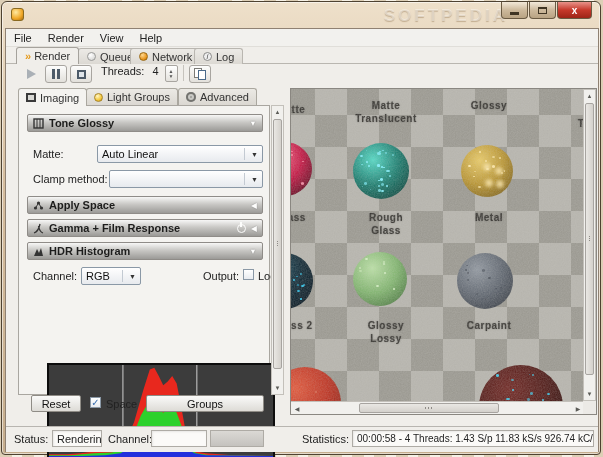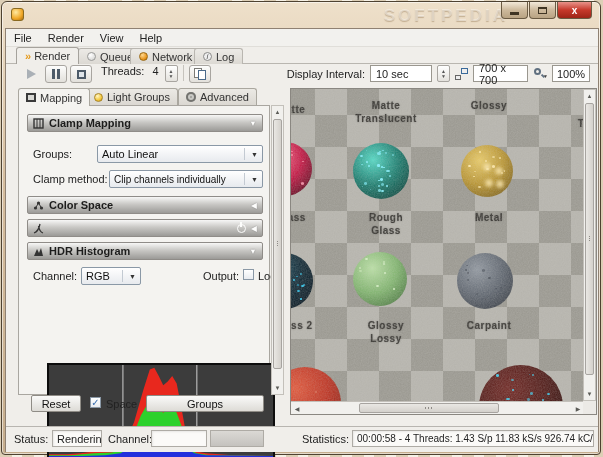--- a/index.html
+++ b/index.html
@@ -212,94 +212,75 @@
             <span>▲</span>
             <span>▼</span>
           </span>
         <span class="tb-sep"></span>
         <span class="tbtn">
             <span class="copy-gl">
               <i></i>
               <i></i>
             </span>
           </span>
-        <span class="tb-right">
-          <span>Display Interval:</span>
-          <span class="tb-field" style="width:62px">10 sec</span>
-          <span class="spin">
-              <span>▲</span>
-              <span>▼</span>
-            </span>
-          <span class="ic-resize">
-              <i></i>
-              <i></i>
-            </span>
-          <span class="tb-field" style="width:55px;justify-content:center">700 x 700</span>
-          <span class="ic-mag">
-              <span class="lens"></span>
-              <span class="handle"></span>
-              <span class="dd">▼</span>
-            </span>
-          <span class="tb-field" style="width:38px;justify-content:center">100%</span>
-        </span>
       </div>
 
       <span class="ptab active" style="left:12px">
         <i class="ic-frame"></i>
-        <span>Mapping</span>
+        <span>Imaging</span>
       </span>
       <span class="ptab" style="left:172px">
         <i class="ic-gear"></i>
         <span>Advanced</span>
       </span>
       <span class="ptab" style="left:80px">
         <i class="ic-bulb"></i>
         <span>Light Groups</span>
       </span>
 
       <div class="groupbox">
         <div class="sec-hdr" style="top:8px">
           <svg width="11" height="11">
               <rect x="1" y="1" width="9" height="9" fill="none" stroke="#333" stroke-width="1.4"></rect>
               <line x1="4" y1="1" x2="4" y2="10" stroke="#333"></line>
               <line x1="7" y1="1" x2="7" y2="10" stroke="#333"></line>
             </svg>
-          <span>Clamp Mapping</span>
+          <span>Tone Glossy</span>
           <span class="right">
               <span class="caret">▼</span>
             </span>
         </div>
-        <span class="frm-label" style="left:14px;top:42px">Groups:</span>
+        <span class="frm-label" style="left:14px;top:42px">Matte:</span>
         <div class="combo" style="left:78px;top:39px;width:166px">
           <span>Auto Linear</span>
           <span class="arrow">▼</span>
         </div>
         <span class="frm-label" style="left:14px;top:67px">Clamp method:</span>
         <div class="combo" style="left:90px;top:64px;width:154px">
-          <span style="font-size:10px">Clip channels individually</span>
           <span class="arrow">▼</span>
         </div>
 
         <div class="sec-hdr" style="top:90px">
           <svg width="11" height="11">
               <circle cx="5.5" cy="3" r="1.6" fill="#333"></circle>
               <circle cx="2.5" cy="8" r="1.6" fill="#333"></circle>
               <circle cx="8.5" cy="8" r="1.6" fill="#333"></circle>
               <path d="M5.5 3 L2.5 8 M5.5 3 L8.5 8" stroke="#333"></path>
             </svg>
-          <span>Color Space</span>
+          <span>Apply Space</span>
           <span class="right">
               <span class="caret">◀</span>
             </span>
         </div>
 
         <div class="sec-hdr" style="top:113px">
           <svg width="11" height="11">
               <path d="M1 10 C4 9 6 6 7 1 M10 10 C7 9 6 6 5.5 3" stroke="#333" fill="none" stroke-width="1.3"></path>
             </svg>
+          <span>Gamma + Film Response</span>
           <span class="right">
             <span class="pwr"></span>
             <span class="caret">◀</span>
           </span>
         </div>
 
         <div class="sec-hdr" style="top:136px">
           <svg width="11" height="11">
               <path d="M1 10 L4 3 L6 7 L8 2 L10 10 Z" fill="#333"></path>
             </svg>

